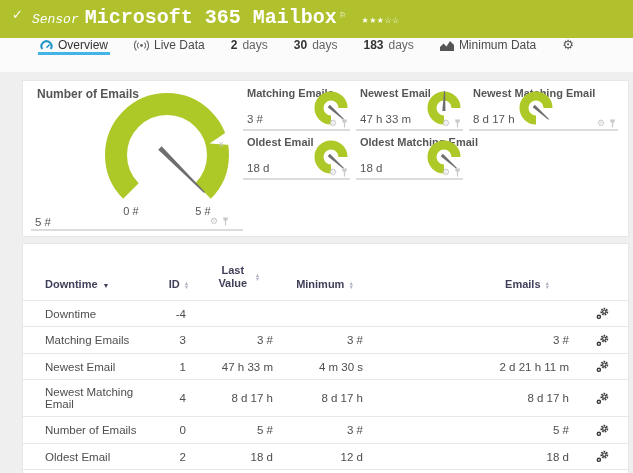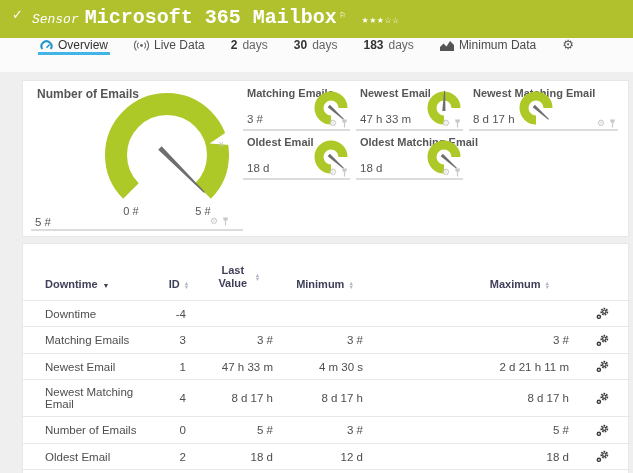--- a/index.html
+++ b/index.html
@@ -257,21 +257,21 @@
           <col class="c-min">
           <col class="c-max">
           <col class="c-gear">
       </colgroup>
       <thead>
         <tr>
           <th class="h-channel"><span>Downtime</span><span class="caret">▼</span></th>
           <th class="h-id"><span>ID</span><span class="sort"></span></th>
           <th class="h-last"><span class="wrap">Last Value</span><span class="sort"></span></th>
           <th class="h-min"><span>Minimum</span><span class="sort"></span></th>
-          <th class="h-max"><span>Maximum</span><span class="sort"></span></th>
+          <th class="h-max"><span>Emails</span><span class="sort"></span></th>
           <th></th>
         </tr>
       </thead>
       <tbody>
         <tr>
           <td class="channel">Downtime</td>
           <td class="id">-4</td>
           <td class="last"></td>
           <td class="min"></td>
           <td class="max"></td>

